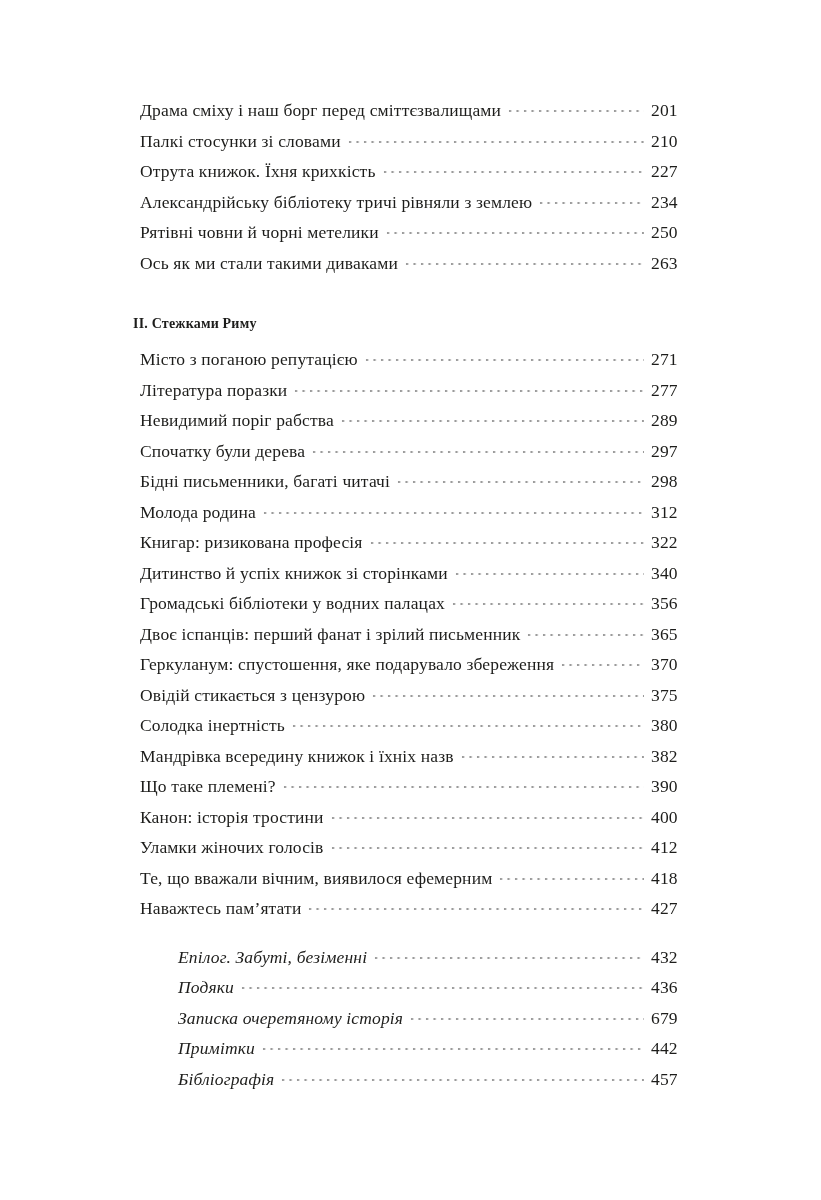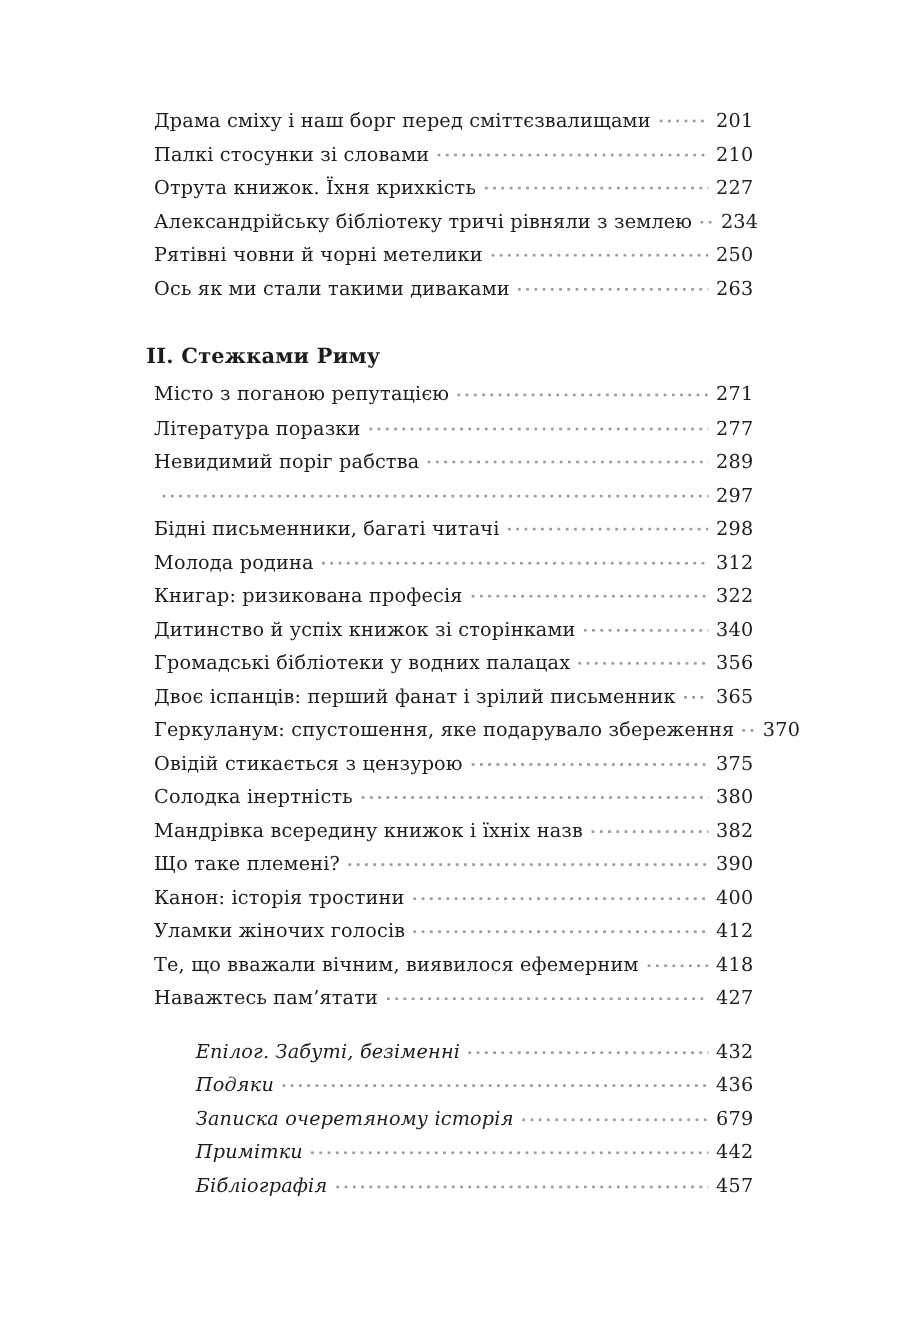--- a/index.html
+++ b/index.html
@@ -8,20 +8,21 @@
     height: 1200px;
     background: #ffffff;
     color: #1d1d1b;
     font-family: "DejaVu Serif", "Liberation Serif", serif;
     overflow: hidden;
   }
   .page {
     width: 821px;
     height: 972px;
     padding: 95px 136px 16px 140px;
+    font-family: Liberation Serif, serif;
   }
   .toc-row {
     display: flex;
     align-items: baseline;
     font-size: 17.5px;
     line-height: 30.5px;
     letter-spacing: 0.15px;
   }
   .toc-title {
     white-space: nowrap;
@@ -36,21 +37,21 @@
     background-size: 7.5px 4px;
     background-repeat: repeat-x;
     transform: translateY(-3px);
   }
   .toc-page {
     flex: 0 0 auto;
     min-width: 34px;
     text-align: left;
   }
   .toc-header {
-    font-size: 19px;
+    font-size: 14px;
     font-weight: bold;
     line-height: 30px;
     margin: 31px 0 5px -7px;
     letter-spacing: 0.2px;
   }
   .back-matter { margin-top: 18px; margin-left: 38px; }
   .back-matter .toc-title { font-style: italic; }
 </style>
 </head>
 <body>
@@ -104,20 +105,21 @@
     <span class="toc-title">Література поразки</span>
     <span class="leader"></span>
     <span class="toc-page">277</span>
   </div>
         <div class="toc-row">
     <span class="toc-title">Невидимий поріг рабства</span>
     <span class="leader"></span>
     <span class="toc-page">289</span>
   </div>
         <div class="toc-row">
+    <span class="toc-title">Спочатку були дерева</span>
     <span class="leader"></span>
     <span class="toc-page">297</span>
   </div>
         <div class="toc-row">
     <span class="toc-title">Бідні письменники, багаті читачі</span>
     <span class="leader"></span>
     <span class="toc-page">298</span>
   </div>
         <div class="toc-row">
     <span class="toc-title">Молода родина</span>

